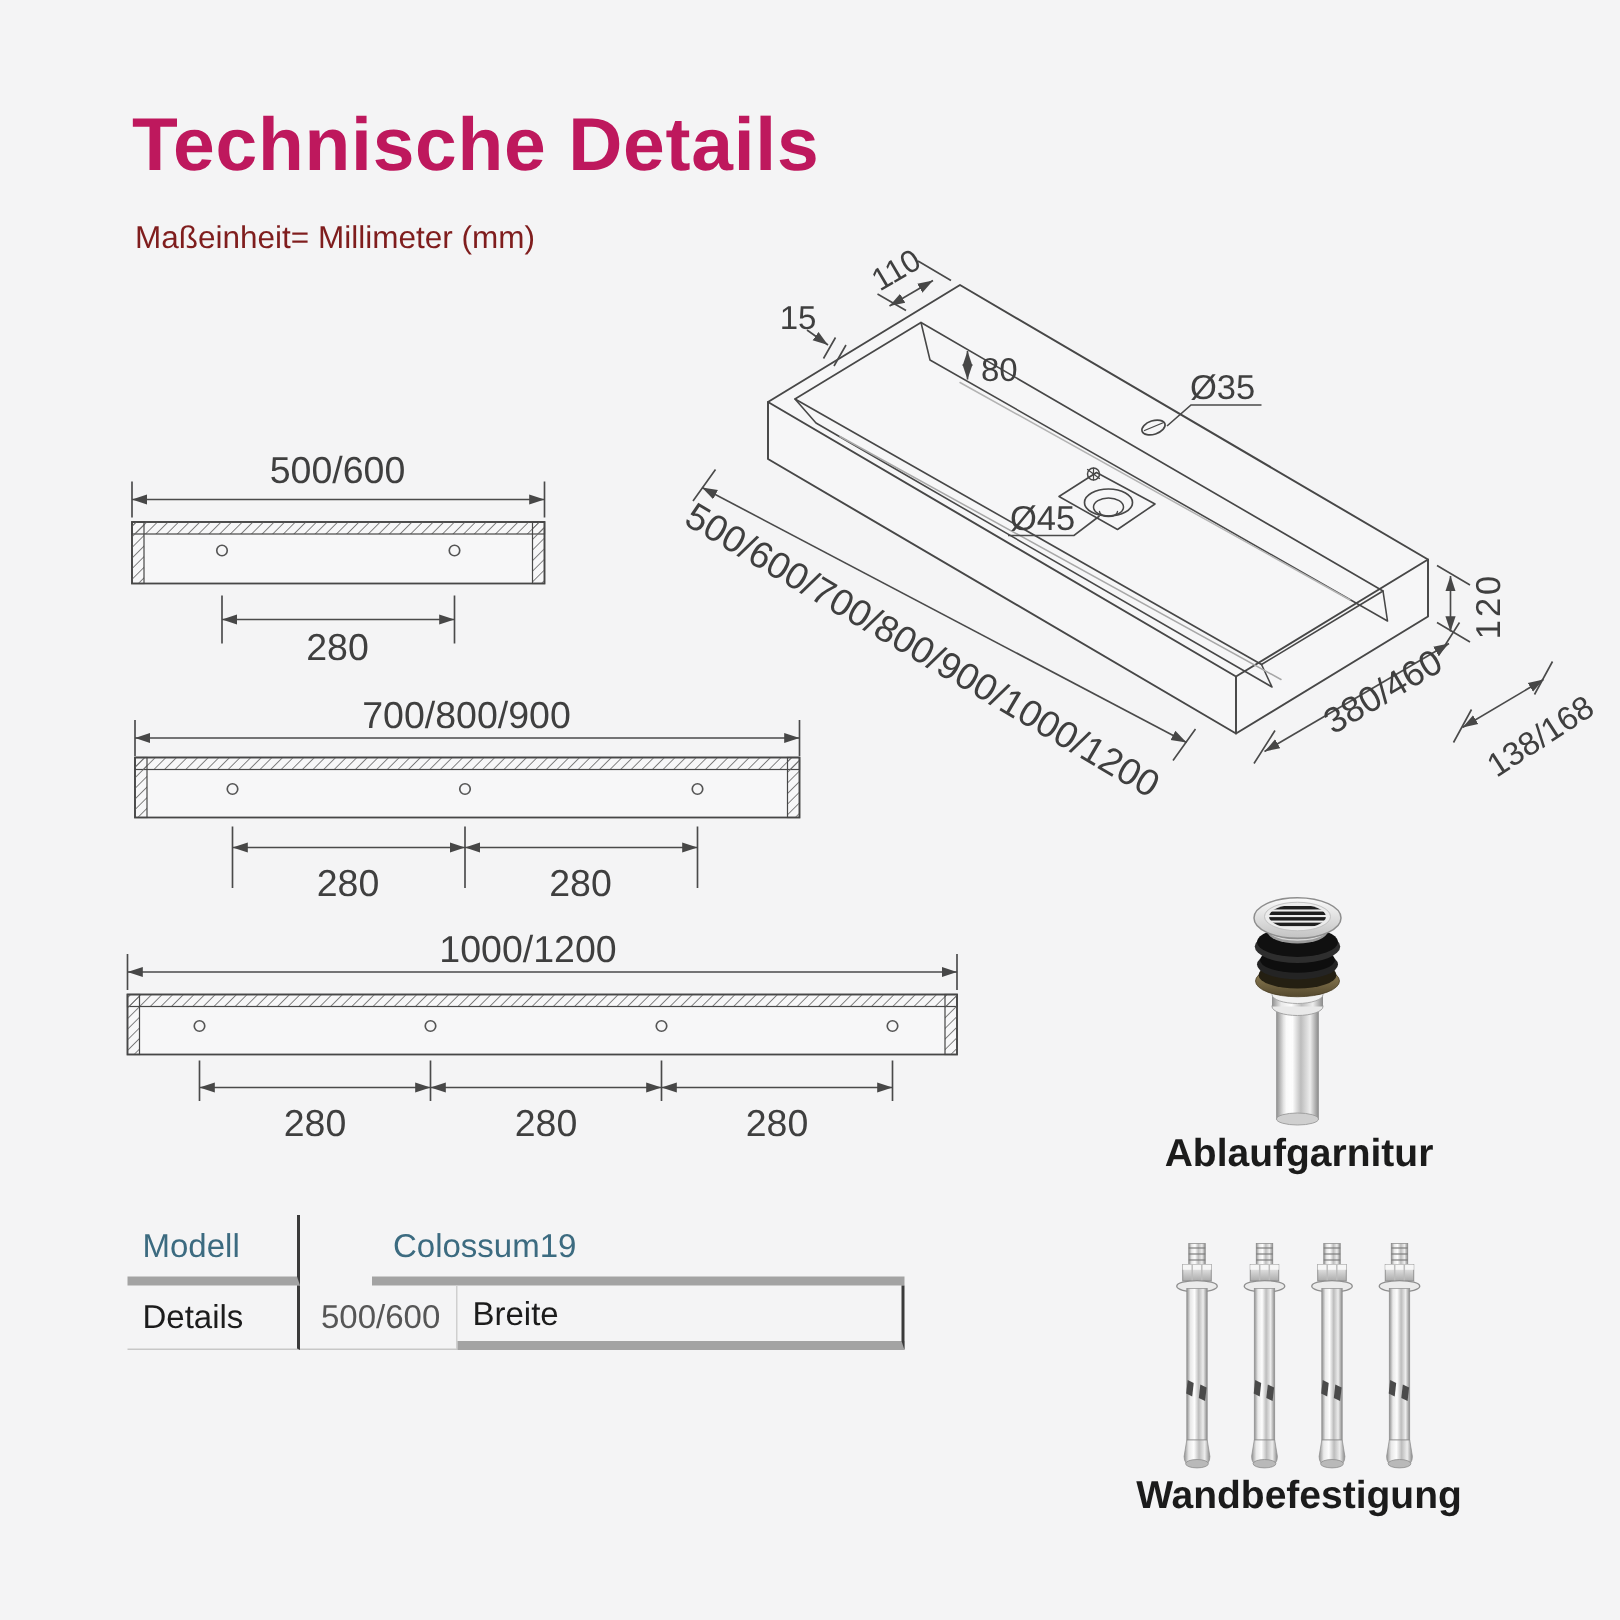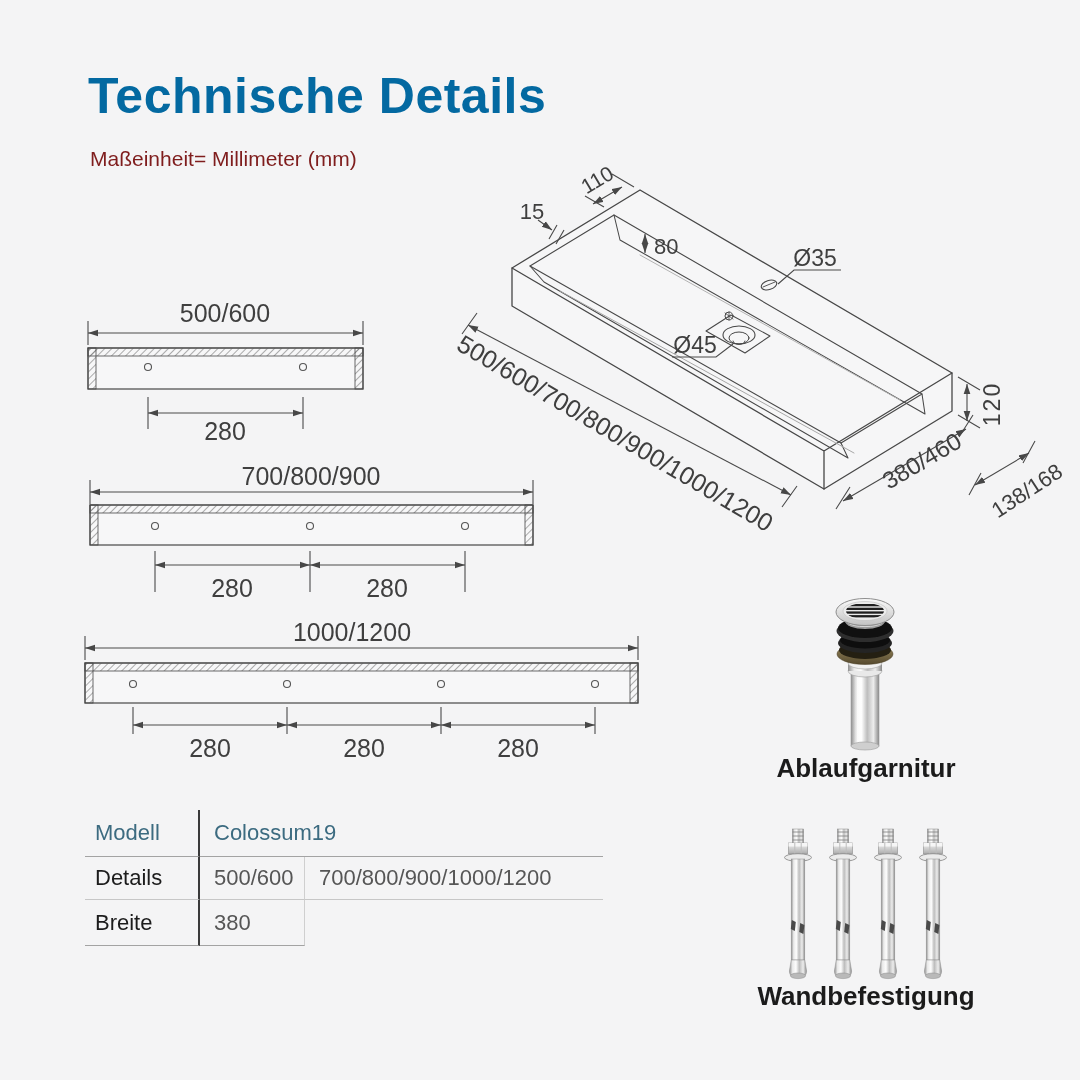--- a/index.html
+++ b/index.html
@@ -1,31 +1,31 @@
 <!DOCTYPE html>
 <html><head>
 <meta charset="utf-8">
 <style>
   html,body{margin:0;padding:0;}
   body{width:1080px;height:1080px;overflow:hidden;background:#f4f4f5;
        font-family:"Liberation Sans", sans-serif;-webkit-font-smoothing:antialiased;}
   .canvas{position:relative;width:1080px;height:1080px;background:#f4f4f5;}
   .title{position:absolute;left:88px;top:70px;font-size:50px;font-weight:700;
-         letter-spacing:.5px;color:#0369a1;line-height:1.05;}
+         letter-spacing:.5px;color:#be185d;line-height:1.05;}
   .subtitle{position:absolute;left:90px;top:147px;font-size:21px;color:#7f1d1d;}
   svg.draw{position:absolute;left:0;top:0;width:1080px;height:1080px;}
   
   .spec-table{position:absolute;left:85px;top:810px;width:518px;display:grid;
               grid-template-columns:115px 105px 298px;grid-template-rows:47px 43px 46px 47px;
               font-size:22px;color:#565656;}
   .cell{display:flex;align-items:center;box-sizing:border-box;padding-left:14px;}
   .lab{padding-left:10px;color:#1c1c1c;font-weight:500;border-right:2px solid #3a3a3a;}
   .accent{color:#3c6b80;font-weight:500;}
-  .span2{grid-column:2 / span 2;}
-  .bb-dark{border-bottom:1px solid #a3a3a3;text-align:right;}
+  .span2{grid-column:2 / span 2;margin-left:48px;}
+  .bb-dark{border-bottom:6px solid #a3a3a3;text-align:right;}
   .bb-light{border-bottom:1px solid #c7c7c7;}
   .br-light{border-right:1px solid #cfcfcf;}
   .acc-label{position:absolute;width:300px;text-align:center;font-weight:700;
              color:#1b1b1b;font-size:26px;}
   .acc-label.drain{left:716px;top:753px;}
   .acc-label.mount{left:716px;top:981px;}
 </style>
 </head>
 <body>
 
@@ -237,22 +237,20 @@
     </g>
   </svg>
 
   <div class="spec-table">
     <div class="cell lab accent bb-dark">Modell</div>
     <div class="cell accent bb-dark span2">Colossum19</div>
 
     <div class="cell lab bb-light">Details</div>
 
     <div class="cell bb-light br-light">500/600</div>
-    <div class="cell bb-light">700/800/900/1000/1200</div>
 
     <div class="cell lab bb-dark">Breite</div>
-    <div class="cell bb-dark br-light">380</div>
   </div>
 
   <div class="acc-label mount">Wandbefestigung</div>
   <div class="acc-label drain">Ablaufgarnitur</div>
 
 </div>
 
 </body></html>

